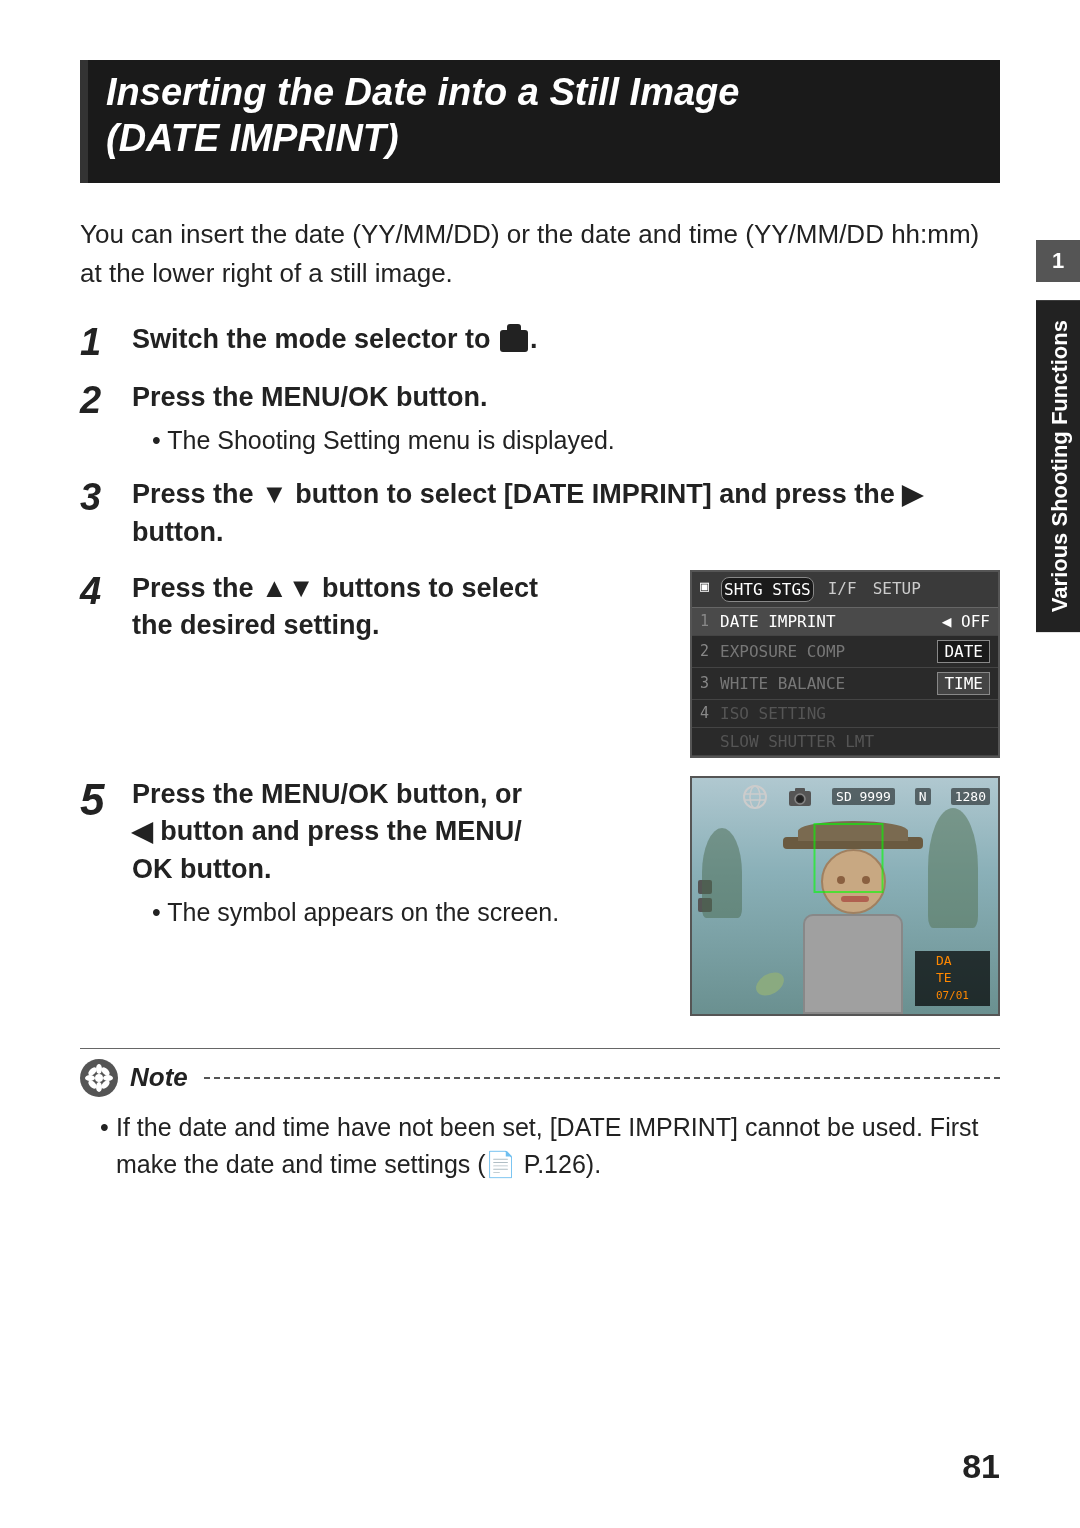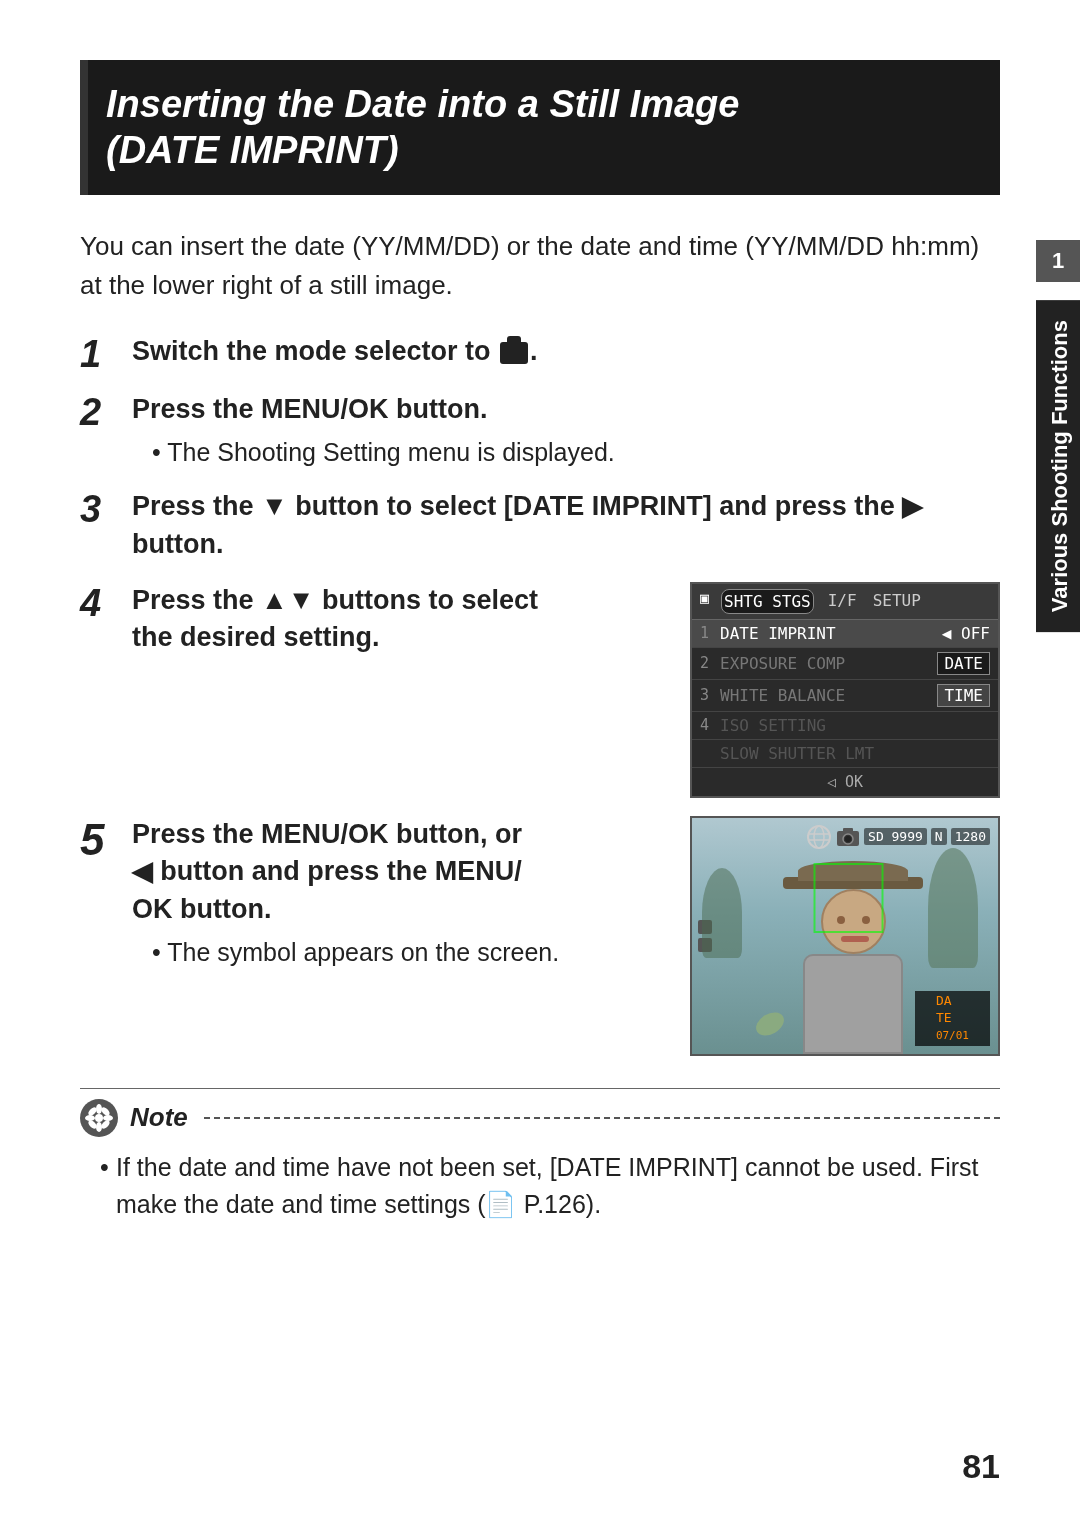--- a/index.html
+++ b/index.html
@@ -17,21 +17,21 @@
       width: 1080px;
       min-height: 1528px;
       padding: 60px 80px 60px 80px;
       position: relative;
     }
 
     
     .title-block {
       background: #1a1a1a;
       color: #fff;
-      padding: 22px 30px 22px 18px;
+      padding: 10px 30px 22px 18px;
       margin-bottom: 32px;
       border-left: 8px solid #333;
     }
     .title-block .title-main {
       font-size: 38px;
       font-weight: bold;
       font-style: italic;
       display: block;
       line-height: 1.2;
     }
@@ -178,21 +178,21 @@
       background: linear-gradient(180deg, #b0c8d0 0%, #8ab0b8 40%, #6a9090 100%);
       border: 2px solid #555;
       position: relative;
       overflow: hidden;
     }
     .vf-top-bar {
       position: absolute;
       top: 6px;
       right: 8px;
       display: flex;
-      gap: 4px;
+      gap: 20px;
       align-items: center;
     }
     .vf-icon-box {
       background: rgba(0,0,0,0.5);
       color: #fff;
       font-size: 14px;
       padding: 1px 4px;
       border-radius: 2px;
       font-family: monospace;
     }
@@ -397,23 +397,20 @@
           </div>
           <div class="menu-row">
             <span class="menu-row-num">4</span>
             <span class="menu-row-label" style="color:#555;">ISO SETTING</span>
           </div>
           <div class="menu-row">
             <span class="menu-row-num"></span>
             <span class="menu-row-label" style="color:#555;">SLOW SHUTTER LMT</span>
           </div>
 
-          <div class="menu-bottom">
-            <span>◁ OK</span>
-          </div>
         </div>
       </div>
     </div>
   </div>
 
   <div class="step5-wrapper">
     <div class="step5-left">
       <div class="step">
         <div class="step-number" style="font-size:44px;">5</div>
         <div class="step-content">

